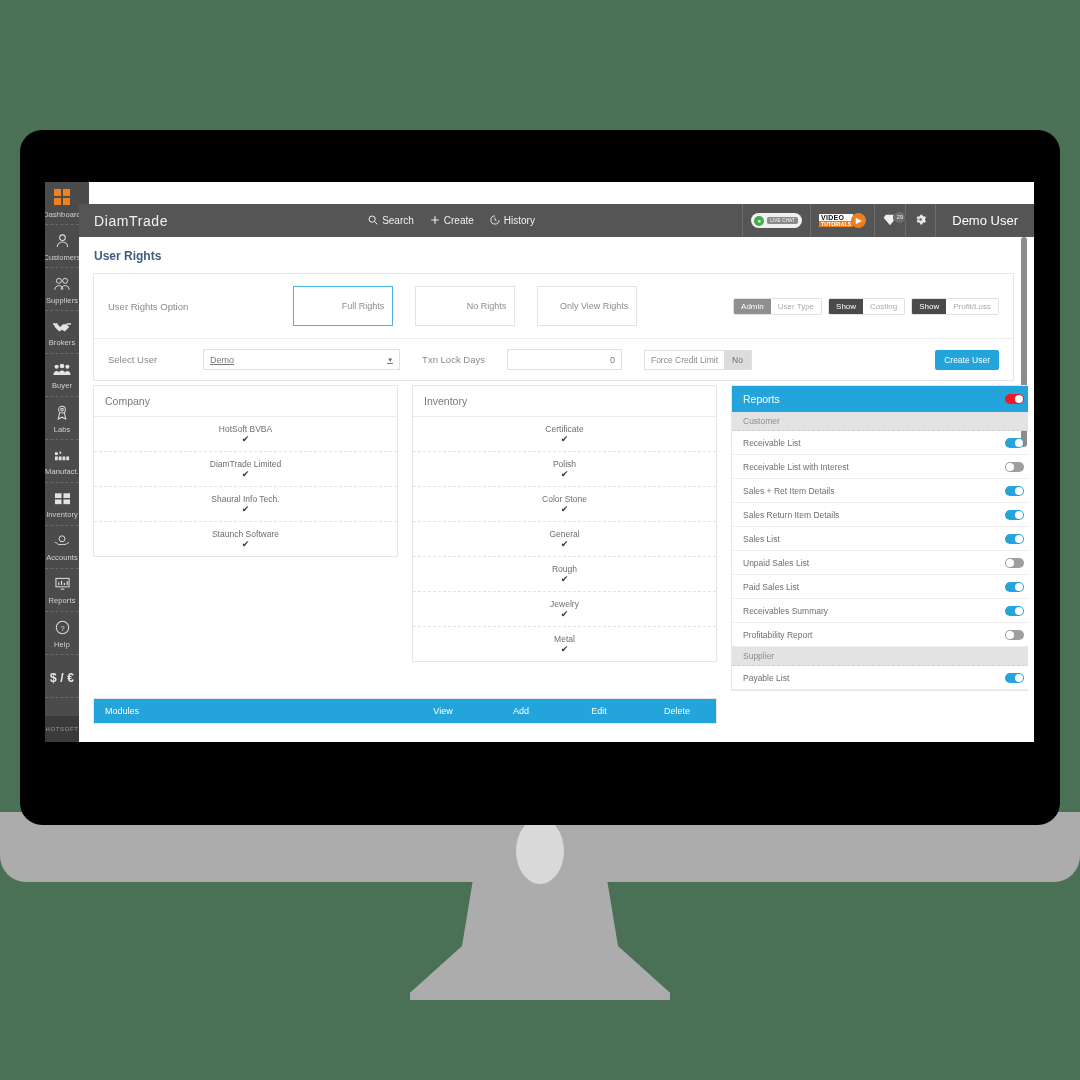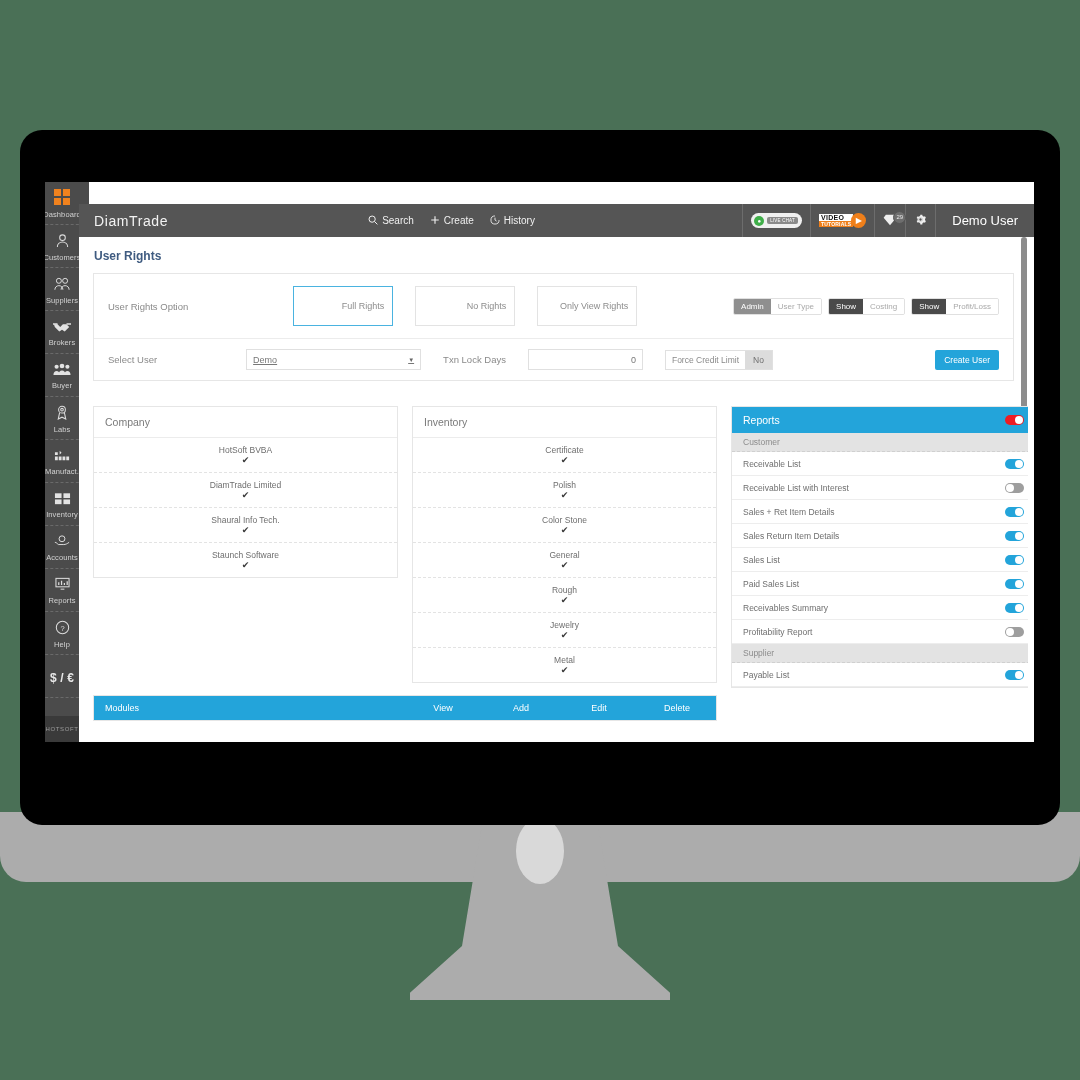--- a/index.html
+++ b/index.html
@@ -133,40 +133,40 @@
   .opt-box.active{ border:1px solid #4ab3e0; }
 
   #rights-toggles{ margin-left:auto; display:flex; gap:6px; align-items:center; }
   .seg{ display:flex; border:1px solid #e0e0e0; border-radius:2px; overflow:hidden; }
   .seg span{ font-size:8px; padding:3px 7px; color:#a9a9a9; background:#fff; white-space:nowrap;}
   .seg span.on{ background:#8f8f8f; color:#fff; }
   .seg span.dark{ background:#4a4a4a; color:#fff; }
 
   .row-user{ display:flex; align-items:center; padding:10px 14px; }
   #select-user{
-    margin-left:89px; width:175px; height:21px; border:1px solid #e0e0e0;
+    margin-left:46px; width:197px; height:21px; border:1px solid #e0e0e0;
     display:flex; align-items:center; padding:0 6px; font-size:9px; color:#777;text-decoration:underline;
   }
   #select-user .caret{ margin-left:auto; font-size:6px; color:#666;}
   #txn-label{ margin-left:22px; font-size:9.5px; color:#8a8a8a; }
   #txn-input{
     margin-left:22px; width:115px; height:21px; border:1px solid #e0e0e0;
     display:flex; align-items:center; justify-content:flex-end;
     padding-right:6px; font-size:9px; color:#777;
   }
   #fcl{ margin-left:22px; display:flex; border:1px solid #e0e0e0; }
   #fcl .fcl-l{ font-size:8.5px; padding:4px 6px; color:#8a8a8a; }
   #fcl .fcl-r{ font-size:8.5px; padding:4px 8px; color:#6f6f6f; background:#dcdcdc; }
   #create-user{
     margin-left:auto; background:#23a4da; color:#fff; font-size:8.5px;
     padding:5px 9px; border-radius:2px; white-space:nowrap;
   }
 
   
-  #cols{ display:flex; margin:25px 14px 0 14px; gap:14px; }
+  #cols{ display:flex; margin:4px 14px 0 14px; gap:14px; }
   .col{ flex:1; }
   .panel{ border:1px solid #e6e6e6; background:#fff; }
   .panel-head{
     font-size:10.5px; color:#7a7a7a; padding:9px 11px; border-bottom:1px solid #ececec;
   }
   .panel-row{
     display:flex; align-items:center; justify-content:space-between;
     padding:7px 11px; font-size:8.5px; color:#6e6e6e;
     border-bottom:1px dashed #e3e3e3; min-height:22px;flex-direction:column;
   }
@@ -546,20 +546,24 @@
           </div>
           <div class="rep-row">
             <span>Sales Return Item Details</span>
             <span class="tgl on"></span>
           </div>
           <div class="rep-row">
             <span>Sales List</span>
             <span class="tgl on"></span>
           </div>
           <div class="rep-row">
+            <span>Unpaid Sales List</span>
+            <span class="tgl"></span>
+          </div>
+          <div class="rep-row">
             <span>Paid Sales List</span>
             <span class="tgl on"></span>
           </div>
           <div class="rep-row">
             <span>Receivables Summary</span>
             <span class="tgl on"></span>
           </div>
           <div class="rep-row">
             <span>Profitability Report</span>
             <span class="tgl"></span>

